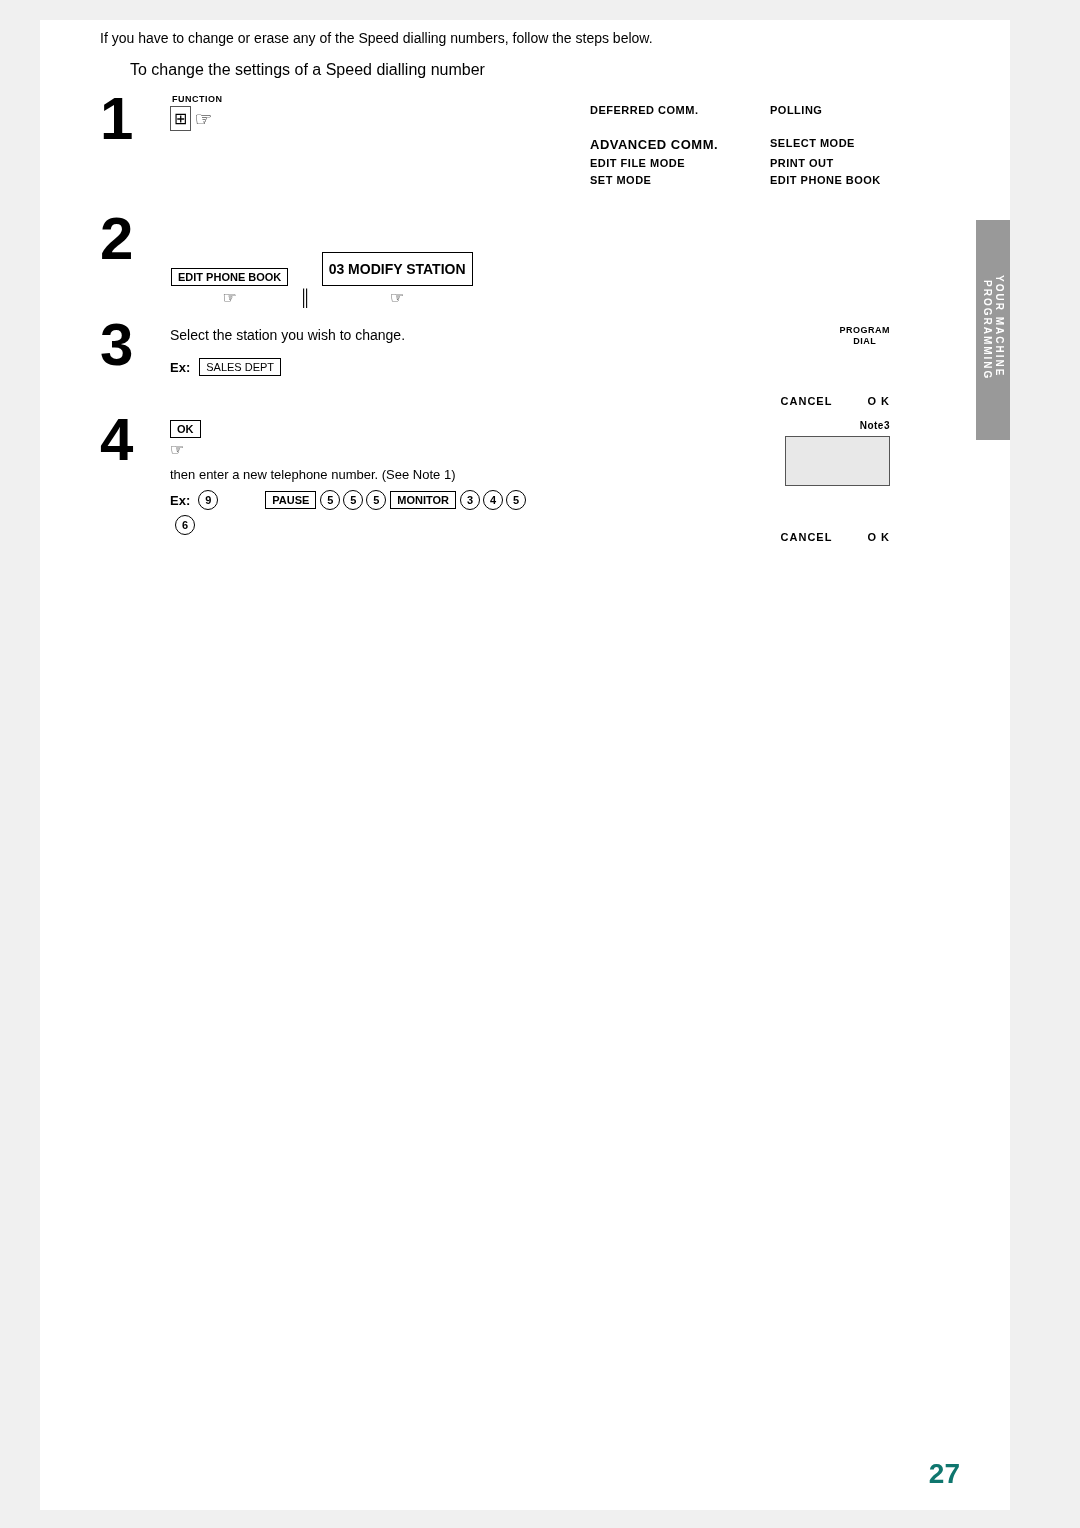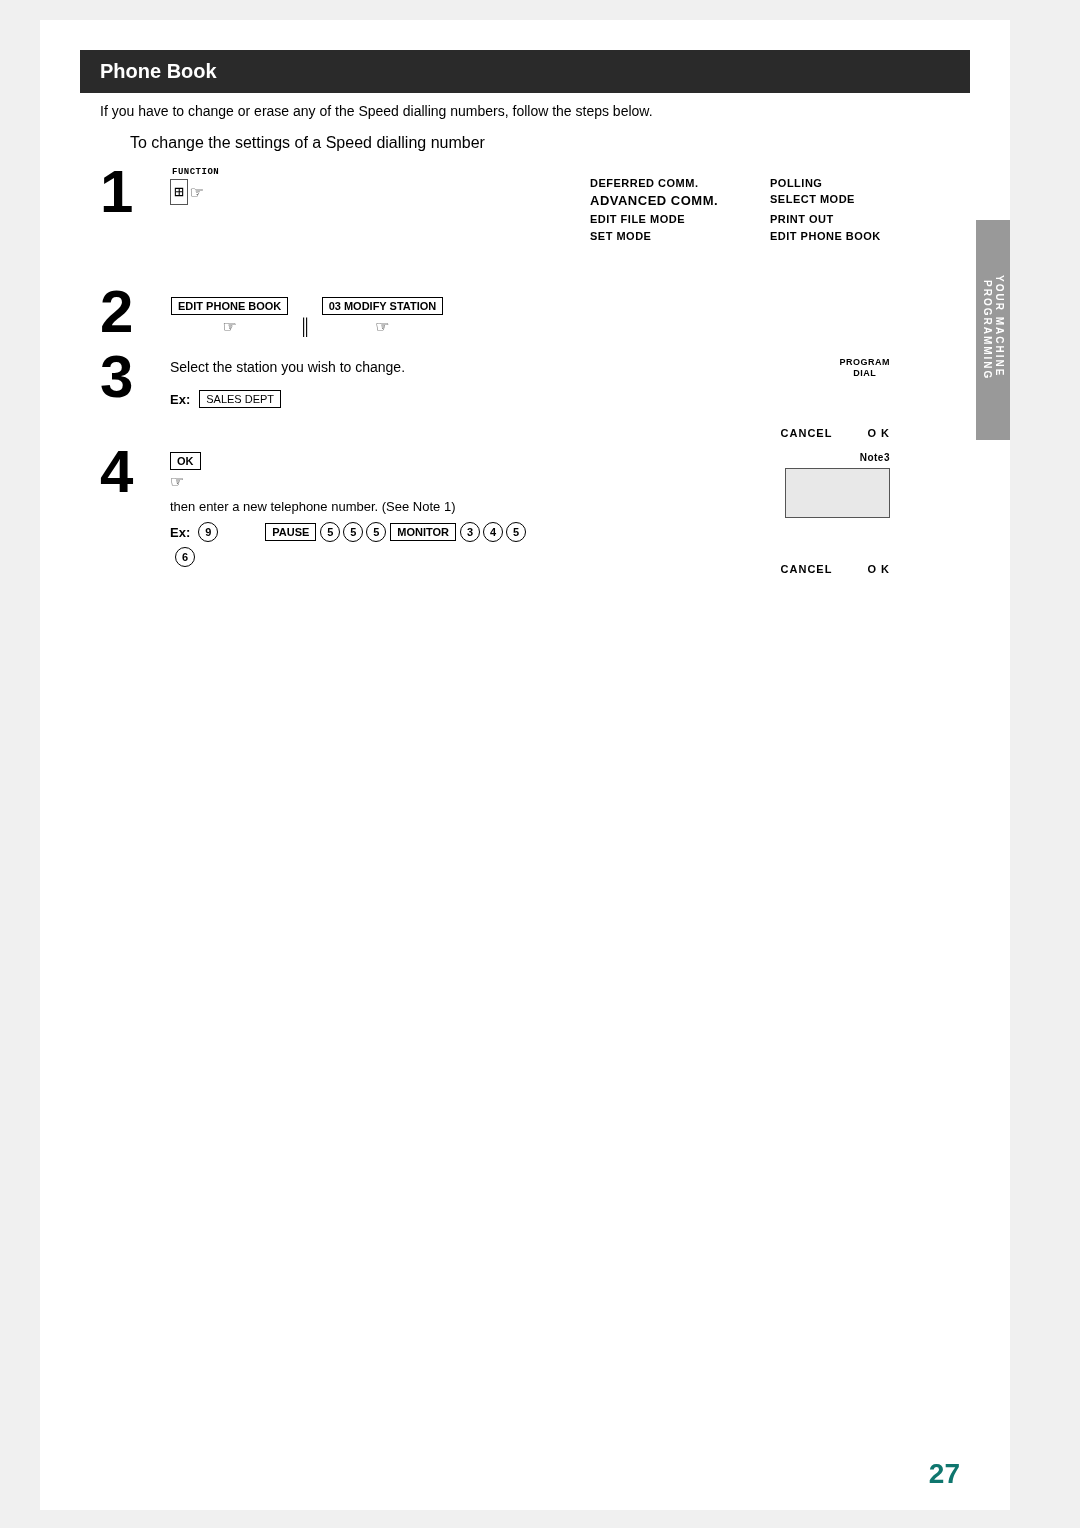--- a/index.html
+++ b/index.html
@@ -240,45 +240,42 @@
 
 <div class="page">
 
   <div class="side-tab" style="position:absolute; right:0; top:200px; width:34px; height:220px; background:#999; display:flex; align-items:center; justify-content:center; z-index:10;">
     <div class="side-tab-text">
       <span style="display:block; writing-mode:vertical-rl; transform:rotate(180deg); font-size:10px; font-weight:bold; color:#fff; letter-spacing:2px;">PROGRAMMING</span>
       <span style="display:block; writing-mode:vertical-rl; transform:rotate(180deg); font-size:10px; font-weight:bold; color:#fff; letter-spacing:2px; margin-top:8px;">YOUR MACHINE</span>
     </div>
   </div>
 
-  <div class="header-bar">
-    <span>Phone Book</span>
-  </div>
 
   <div class="content">
 
 
     <div class="intro-text">If you have to change or erase any of the Speed dialling numbers, follow the steps below.</div>
 
     <div class="sub-text">To change the settings of a Speed dialling number</div>
 
     <div class="step-row" style="margin-bottom:5px; min-height:90px;">
       <div class="step-number" style="font-size:60px; font-weight:bold; min-width:70px;">1</div>
-      <div style="padding-top:0px;font-family:Liberation Mono, monospace;">
+      <div style="padding-top:0px;">
         <div class="step1-icon">
           <span class="func-label">FUNCTION</span>
           <div class="func-icon-row">
             <span style="font-size:16px; border:1px solid #555; padding:2px 3px; display:inline-block;">⊞</span>
             <span style="font-size:20px;">☞</span>
           </div>
         </div>
       </div>
 
       <div style="position:absolute; right:60px; top:10px;">
-        <div class="menu-row" style="display:flex; gap:50px; margin-bottom:4px;">
+        <div class="menu-row" style="display:flex; gap:50px; margin-bottom:21px;">
           <span class="menu-item" style="font-size:11px; font-weight:bold; min-width:130px;">DEFERRED COMM.</span>
           <span class="menu-item" style="font-size:11px; font-weight:bold;">POLLING</span>
         </div>
         <div class="menu-row" style="display:flex; gap:50px; margin-bottom:5px;">
           <span class="menu-item" style="font-size:13px; font-weight:bold; min-width:130px;">ADVANCED COMM.</span>
           <span class="menu-item" style="font-size:11px; font-weight:bold;">SELECT MODE</span>
         </div>
         <div class="menu-row" style="display:flex; gap:50px; margin-bottom:5px;">
           <span class="menu-item" style="font-size:11px; font-weight:bold; min-width:130px;">EDIT FILE MODE</span>
           <span class="menu-item" style="font-size:11px; font-weight:bold;">PRINT OUT</span>
@@ -293,21 +290,21 @@
     <div class="step-row" style="min-height:60px; margin-top:30px; margin-bottom:0;">
       <div class="step-number" style="font-size:60px; font-weight:bold; min-width:70px; line-height:1;">2</div>
       <div style="padding-top:10px;">
         <div class="step2-row">
           <div style="display:flex; flex-direction:column; align-items:center; gap:2px;">
             <span class="key-btn" style="font-size:11px; font-weight:bold; border:1.5px solid #000; padding:2px 6px;">EDIT PHONE BOOK</span>
             <span style="font-size:16px;">☞</span>
           </div>
           <span style="font-size:16px; padding-top:5px; padding-left:5px; padding-right:5px;">║</span>
           <div style="display:flex; flex-direction:column; align-items:center; gap:2px;">
-            <span class="key-btn" style="font-size:11px; font-weight:bold; border:1.5px solid #000; padding:2px 6px;">03 MODIFY STATION</span>
+            <span class="key-btn" style="font-size:14px; font-weight:bold; border:1.5px solid #000; padding:8px 6px;margin-top:28px;">03 MODIFY STATION</span>
             <span style="font-size:16px;">☞</span>
           </div>
         </div>
       </div>
     </div>
 
     <div class="step-row" style="min-height:80px; margin-top:0; margin-bottom:5px; align-items:flex-start;">
       <div class="step-number" style="font-size:60px; font-weight:bold; min-width:70px; line-height:1; margin-top:0;">3</div>
       <div style="padding-top:12px;">
         <div style="font-size:14px; margin-bottom:15px;">Select the station you wish to change.</div>

